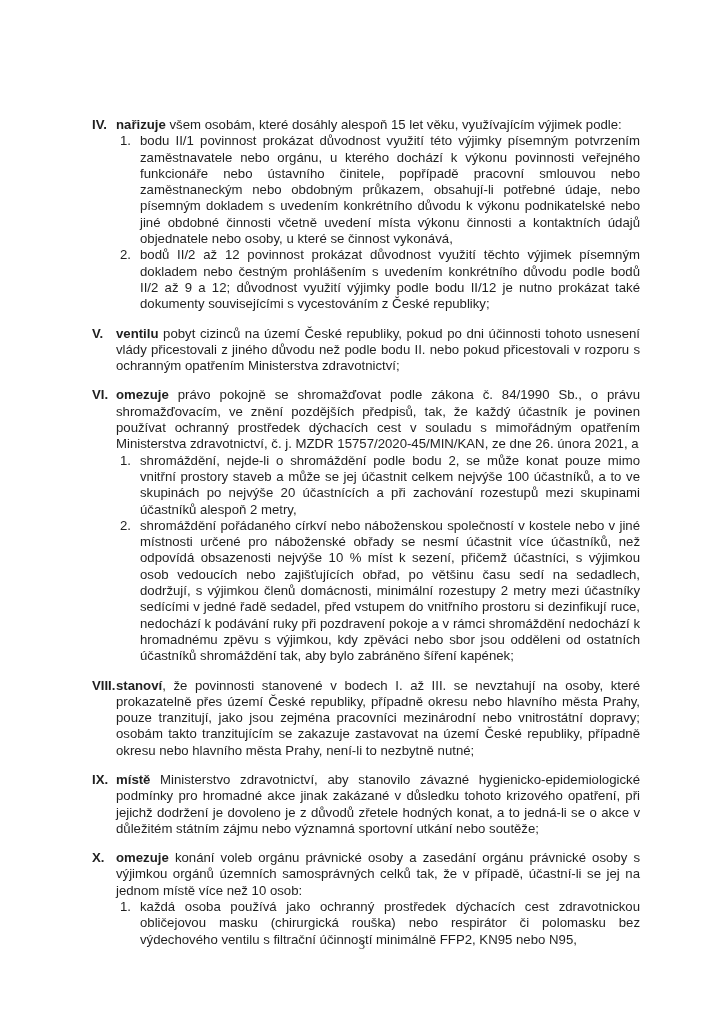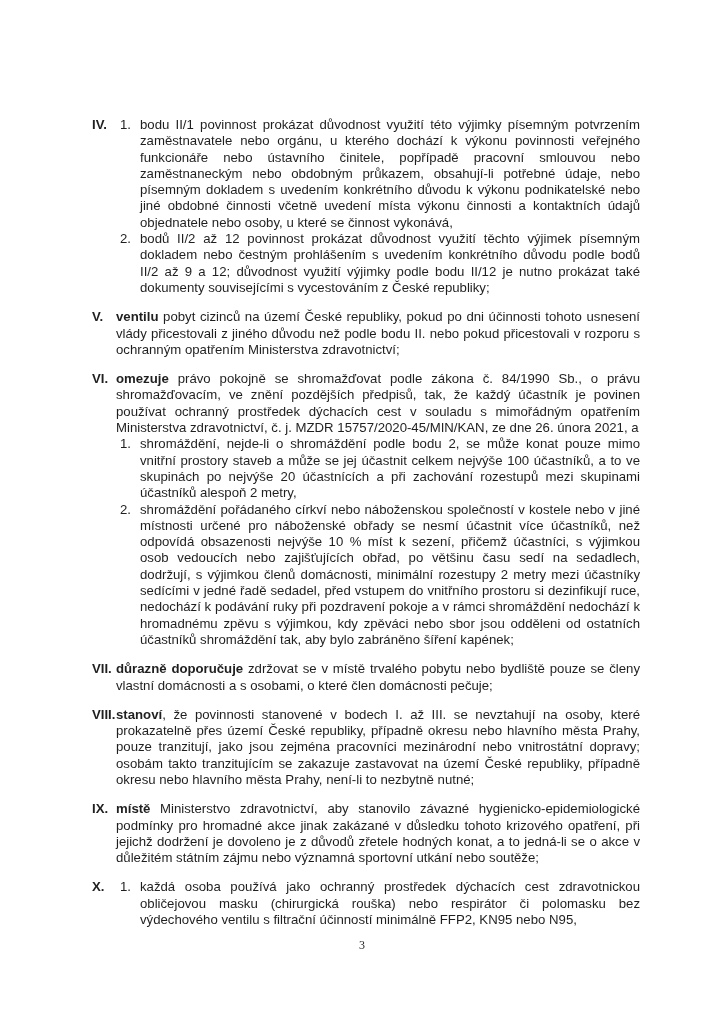--- a/index.html
+++ b/index.html
@@ -17,20 +17,21 @@
             font-family: "Liberation Serif", serif; font-size: 12px; }
 </style>
 </head>
 <body>
 
 <div class="page">
   <div class="content">
 
     <div class="section">
       <span class="num">IV.</span>
+      <div style="text-align:left"><span class="verb">nařizuje</span><span> všem osobám, které dosáhly alespoň 15 let věku, využívajícím výjimek podle:</span></div>
       <div class="item">
         <span class="inum">1.</span>
         <span>bodu II/1 povinnost prokázat důvodnost využití této výjimky písemným potvrzením zaměstnavatele nebo orgánu, u kterého dochází k výkonu povinnosti veřejného funkcionáře nebo ústavního činitele, popřípadě pracovní smlouvou nebo zaměstnaneckým nebo obdobným průkazem, obsahují-li potřebné údaje, nebo písemným dokladem s uvedením konkrétního důvodu k výkonu podnikatelské nebo jiné obdobné činnosti včetně uvedení místa výkonu činnosti a kontaktních údajů objednatele nebo osoby, u které se činnost vykonává,</span>
       </div>
       <div class="item">
         <span class="inum">2.</span>
         <span>bodů II/2 až 12 povinnost prokázat důvodnost využití těchto výjimek písemným dokladem nebo čestným prohlášením s uvedením konkrétního důvodu podle bodů II/2 až 9 a 12; důvodnost využití výjimky podle bodu II/12 je nutno prokázat také dokumenty souvisejícími s vycestováním z České republiky;</span>
       </div>
     </div>
 
@@ -45,37 +46,34 @@
       <div class="item">
         <span class="inum">1.</span>
         <span>shromáždění, nejde-li o shromáždění podle bodu 2, se může konat pouze mimo vnitřní prostory staveb a může se jej účastnit celkem nejvýše 100 účastníků, a to ve skupinách po nejvýše 20 účastnících a při zachování rozestupů mezi skupinami účastníků alespoň 2 metry,</span>
       </div>
       <div class="item">
         <span class="inum">2.</span>
         <span>shromáždění pořádaného církví nebo náboženskou společností v kostele nebo v jiné místnosti určené pro náboženské obřady se nesmí účastnit více účastníků, než odpovídá obsazenosti nejvýše 10 % míst k sezení, přičemž účastníci, s výjimkou osob vedoucích nebo zajišťujících obřad, po většinu času sedí na sedadlech, dodržují, s výjimkou členů domácnosti, minimální rozestupy 2 metry mezi účastníky sedícími v jedné řadě sedadel, před vstupem do vnitřního prostoru si dezinfikují ruce, nedochází k podávání ruky při pozdravení pokoje a v rámci shromáždění nedochází k hromadnému zpěvu s výjimkou, kdy zpěváci nebo sbor jsou odděleni od ostatních účastníků shromáždění tak, aby bylo zabráněno šíření kapének;</span>
       </div>
     </div>
 
-    <div class="section">
-      <span class="num">VII.</span>
-      <span class="verb">důrazně doporučuje</span><span> zdržovat se v místě trvalého pobytu nebo bydliště pouze se členy vlastní domácnosti a s osobami, o které člen domácnosti pečuje;</span>
-    </div>
 
     <div class="section">
       <span class="num">VIII.</span>
       <span class="verb">stanoví</span><span>, že povinnosti stanovené v bodech I. až III. se nevztahují na osoby, které prokazatelně přes území České republiky, případně okresu nebo hlavního města Prahy, pouze tranzitují, jako jsou zejména pracovníci mezinárodní nebo vnitrostátní dopravy; osobám takto tranzitujícím se zakazuje zastavovat na území České republiky, případně okresu nebo hlavního města Prahy, není-li to nezbytně nutné;</span>
     </div>
 
     <div class="section">
       <span class="num">IX.</span>
       <span class="verb">místě</span><span> Ministerstvo zdravotnictví, aby stanovilo závazné hygienicko-epidemiologické podmínky pro hromadné akce jinak zakázané v důsledku tohoto krizového opatření, při jejichž dodržení je dovoleno je z důvodů zřetele hodných konat, a to jedná-li se o akce v důležitém státním zájmu nebo významná sportovní utkání nebo soutěže;</span>
     </div>
 
     <div class="section">
       <span class="num">X.</span>
+      <div><span class="verb">omezuje</span><span> konání voleb orgánu právnické osoby a zasedání orgánu právnické osoby s výjimkou orgánů územních samosprávných celků tak, že v případě, účastní-li se jej na jednom místě více než 10 osob:</span></div>
       <div class="item">
         <span class="inum">1.</span>
         <span>každá osoba používá jako ochranný prostředek dýchacích cest zdravotnickou obličejovou masku (chirurgická rouška) nebo respirátor či polomasku bez výdechového ventilu s filtrační účinností minimálně FFP2, KN95 nebo N95,</span>
       </div>
     </div>
 
   </div>
 
   <div class="footer">3</div>
 </div>

